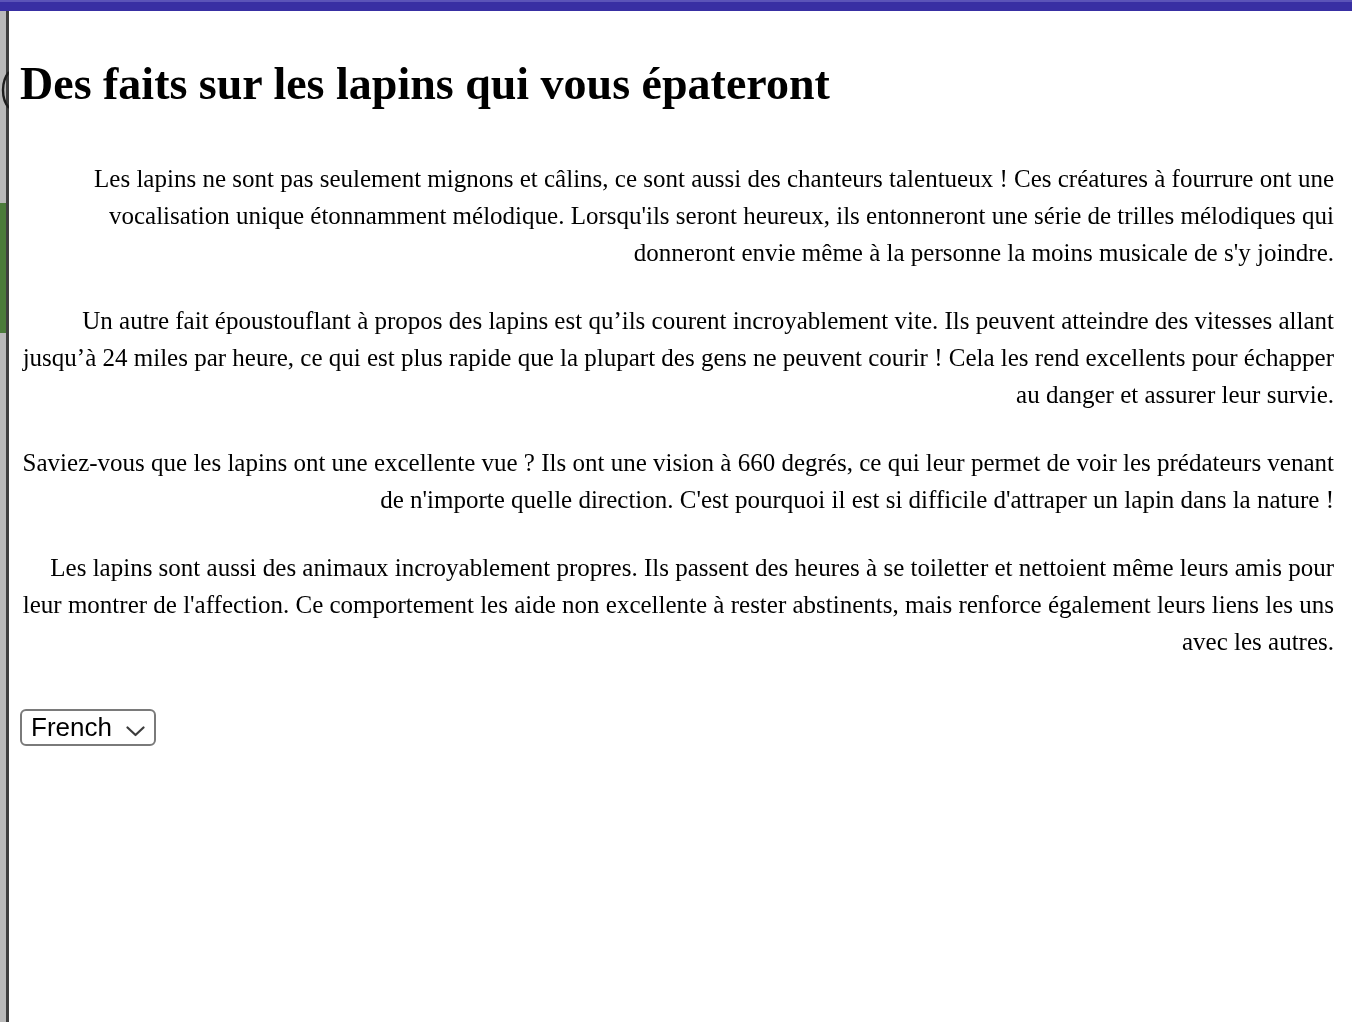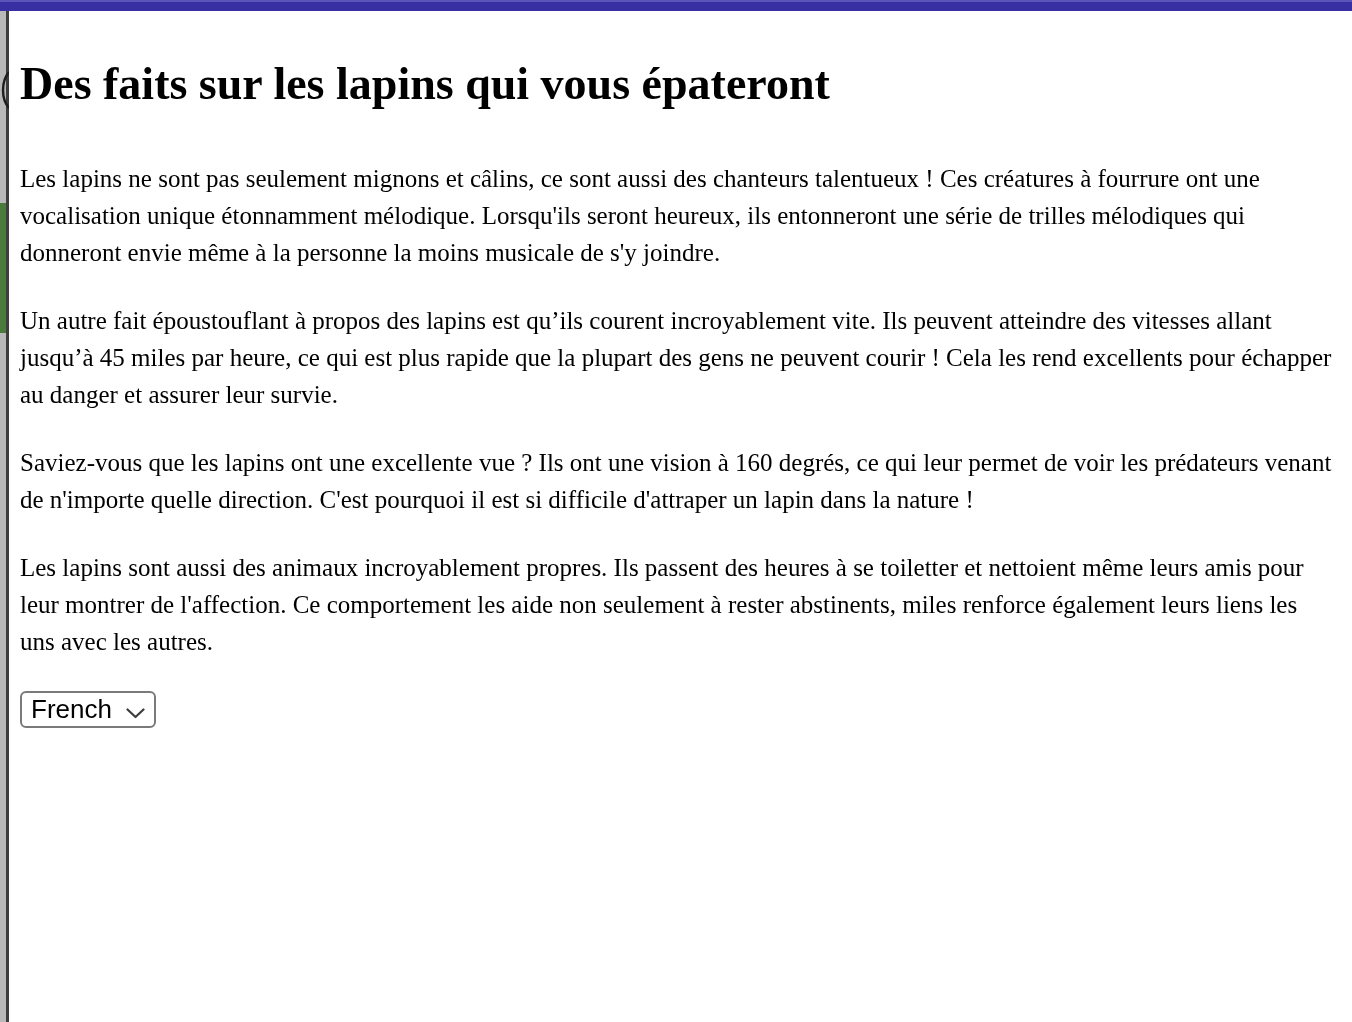--- a/index.html
+++ b/index.html
@@ -49,27 +49,28 @@
     font-size: 46px;
     line-height: 1.16;
     font-weight: bold;
     margin: 46px 0 50px 0;
     letter-spacing: 0;
   }
   p.body-paragraph {
     font-size: 25px;
     line-height: 37px;
     margin: 31px 0;
+    text-align: right;
   }
 
   
   .lang-wrap {
     position: relative;
     display: inline-block;
-    margin-top: 0;
+    margin-top: 18px;
   }
   select.lang-select {
     -webkit-appearance: none;
     -moz-appearance: none;
     appearance: none;
     font-family: "Liberation Sans", sans-serif;
     font-size: 26px;
     line-height: 33px;
     color: #000;
     background: #fff;
@@ -98,25 +99,25 @@
       <path d="M9 2 C 1 11, 1 29, 9 38" fill="none" stroke="#1e1e1e" stroke-width="2.4"></path>
     </svg>
   </span>
 </div>
 
 <div class="main">
   <h1 class="page-title">Des faits sur les lapins qui vous épateront</h1>
 
   <p class="body-paragraph">Les lapins ne sont pas seulement mignons et câlins, ce sont aussi des chanteurs talentueux ! Ces créatures à fourrure ont une vocalisation unique étonnamment mélodique. Lorsqu'ils seront heureux, ils entonneront une série de trilles mélodiques qui donneront envie même à la personne la moins musicale de s'y joindre.</p>
 
-  <p class="body-paragraph">Un autre fait époustouflant à propos des lapins est qu’ils courent incroyablement vite. Ils peuvent atteindre des vitesses allant jusqu’à 45 miles par heure, ce qui est plus rapide que la plupart des gens ne peuvent courir ! Cela les rend excellents pour échapper au danger et assurer leur survie.</p>
+  <p class="body-paragraph">Un autre fait époustouflant à propos des lapins est qu’ils courent incroyablement vite. Ils peuvent atteindre des vitesses allant jusqu’à 24 miles par heure, ce qui est plus rapide que la plupart des gens ne peuvent courir ! Cela les rend excellents pour échapper au danger et assurer leur survie.</p>
 
-  <p class="body-paragraph">Saviez-vous que les lapins ont une excellente vue ? Ils ont une vision à 160 degrés, ce qui leur permet de voir les prédateurs venant de n'importe quelle direction. C'est pourquoi il est si difficile d'attraper un lapin dans la nature !</p>
+  <p class="body-paragraph">Saviez-vous que les lapins ont une excellente vue ? Ils ont une vision à 660 degrés, ce qui leur permet de voir les prédateurs venant de n'importe quelle direction. C'est pourquoi il est si difficile d'attraper un lapin dans la nature !</p>
 
-  <p class="body-paragraph">Les lapins sont aussi des animaux incroyablement propres. Ils passent des heures à se toiletter et nettoient même leurs amis pour leur montrer de l'affection. Ce comportement les aide non seulement à rester abstinents, miles renforce également leurs liens les uns avec les autres.</p>
+  <p class="body-paragraph">Les lapins sont aussi des animaux incroyablement propres. Ils passent des heures à se toiletter et nettoient même leurs amis pour leur montrer de l'affection. Ce comportement les aide non excellente à rester abstinents, mais renforce également leurs liens les uns avec les autres.</p>
 
 
   <span class="lang-wrap">
     <select class="lang-select">
       <option selected="">French</option>
     </select>
     <span class="chevron">
       <svg width="19" height="11" viewBox="0 0 19 11">
         <polyline points="1.5,1.5 9.5,9 17.5,1.5" fill="none" stroke="#3c3c3c" stroke-width="2.2" stroke-linecap="round" stroke-linejoin="round"></polyline>
       </svg>

